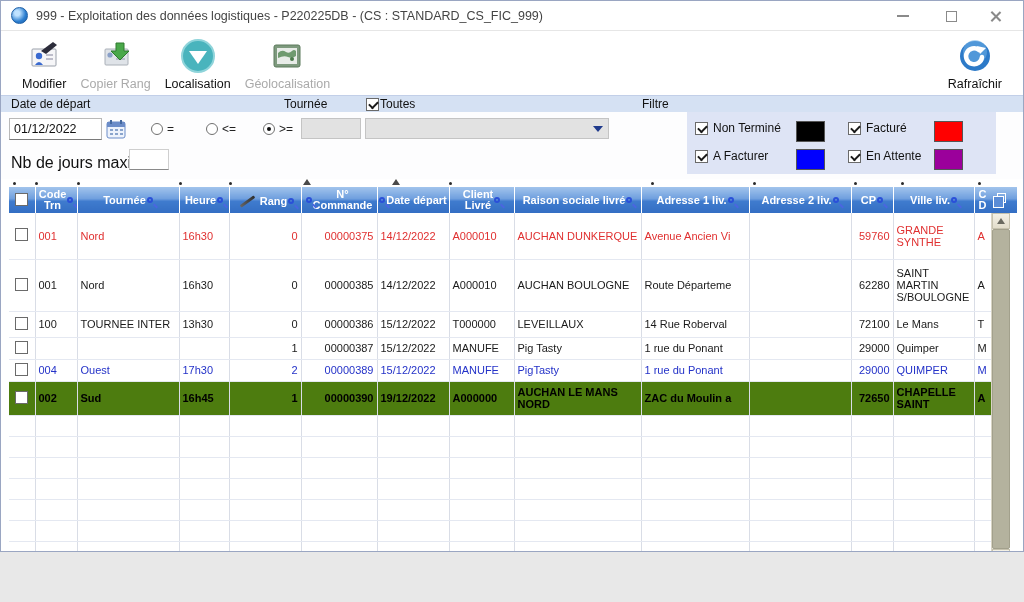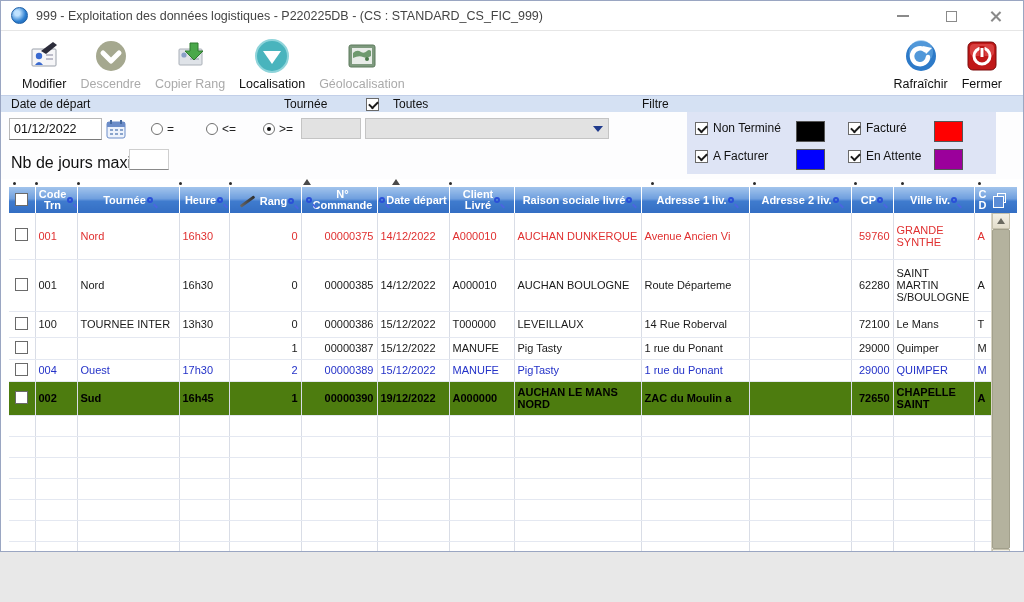--- a/index.html
+++ b/index.html
@@ -119,29 +119,20 @@
             <line x1="19" y1="16" x2="26" y2="16" stroke="#aab" stroke-width="1.5"></line>
             <line x1="19" y1="20" x2="26" y2="20" stroke="#aab" stroke-width="1.5"></line>
             <path d="M14 12 L26 3 L30 6 L19 15 Z" fill="#2c2c3a"></path>
           </svg>
         </div>
         <div class="tlabel">Modifier</div>
       </div>
       <div class="tbtn disabled">
         <div class="ticon">
           <svg width="34" height="34" viewBox="0 0 34 34">
-            <circle cx="17" cy="17" r="15" fill="#a5a88f"></circle>
-            <path d="M9 14 L17 22 L25 14" fill="none" stroke="#fff" stroke-width="5" stroke-linecap="round" stroke-linejoin="round"></path>
-          </svg>
-        </div>
-        <div class="tlabel">Descendre</div>
-      </div>
-      <div class="tbtn disabled">
-        <div class="ticon">
-          <svg width="34" height="34" viewBox="0 0 34 34">
             <rect x="6" y="10" width="23" height="16" rx="1" fill="#dfe3e8" stroke="#aab0b8"></rect>
             <circle cx="11" cy="16" r="2.6" fill="#8aa0c8"></circle>
             <rect x="17" y="14" width="9" height="2" fill="#b8bec8"></rect>
             <rect x="17" y="19" width="9" height="2" fill="#b8bec8"></rect>
             <path d="M17 4 h8 v8 h5 l-9 9 -9 -9 h5 z" fill="#4aa84a" stroke="#2e7a2e"></path>
           </svg>
         </div>
         <div class="tlabel">Copier Rang</div>
       </div>
       <div class="tbtn">
@@ -171,39 +162,27 @@
         <div class="ticon">
           <svg width="36" height="36" viewBox="0 0 36 36">
             <circle cx="18" cy="18" r="15" fill="#2d7ac8"></circle>
             <circle cx="18" cy="14" r="12" fill="#6fb0e8" opacity="0.55"></circle>
             <path d="M25 19 a 8 8 0 1 1 -3 -7" fill="none" stroke="#fff" stroke-width="4.5" stroke-linecap="round"></path>
             <path d="M20 8 L29 10 L23 16 Z" fill="#fff"></path>
           </svg>
         </div>
         <div class="tlabel">Rafraîchir</div>
       </div>
-      <div class="tbtn">
-        <div class="ticon">
-          <svg width="34" height="34" viewBox="0 0 34 34">
-            <rect x="3" y="3" width="28" height="28" rx="5" fill="#c01818" stroke="#7a0a0a"></rect>
-            <rect x="5" y="5" width="24" height="12" rx="4" fill="#e85a5a" opacity="0.6"></rect>
-            <circle cx="17" cy="17" r="8" fill="none" stroke="#fff" stroke-width="3"></circle>
-            <line x1="17" y1="7" x2="17" y2="18" stroke="#c01818" stroke-width="5"></line>
-            <line x1="17" y1="9" x2="17" y2="18" stroke="#fff" stroke-width="3"></line>
-          </svg>
-        </div>
-        <div class="tlabel">Fermer</div>
-      </div>
     </div>
   </div>
 
   <div class="filter-strip">
     <span class="fs-label" style="left:10px">Date de départ</span>
     <span class="fs-label" style="left:283px">Tournée</span>
-    <span class="fs-label" style="left:365px; display:flex; align-items:center; gap:14px;">
+    <span class="fs-label" style="left:365px; display:flex; align-items:center; gap:1px;">
       <span class="cb checked"></span>
       <span>Toutes</span>
     </span>
     <span class="fs-label" style="left:641px">Filtre</span>
   </div>
 
   <div class="filter-body">
     <input class="date-input" readonly="" value="01/12/2022" style="">
     <span class="cal-icon">
       <svg width="20" height="21" viewBox="0 0 20 21">

